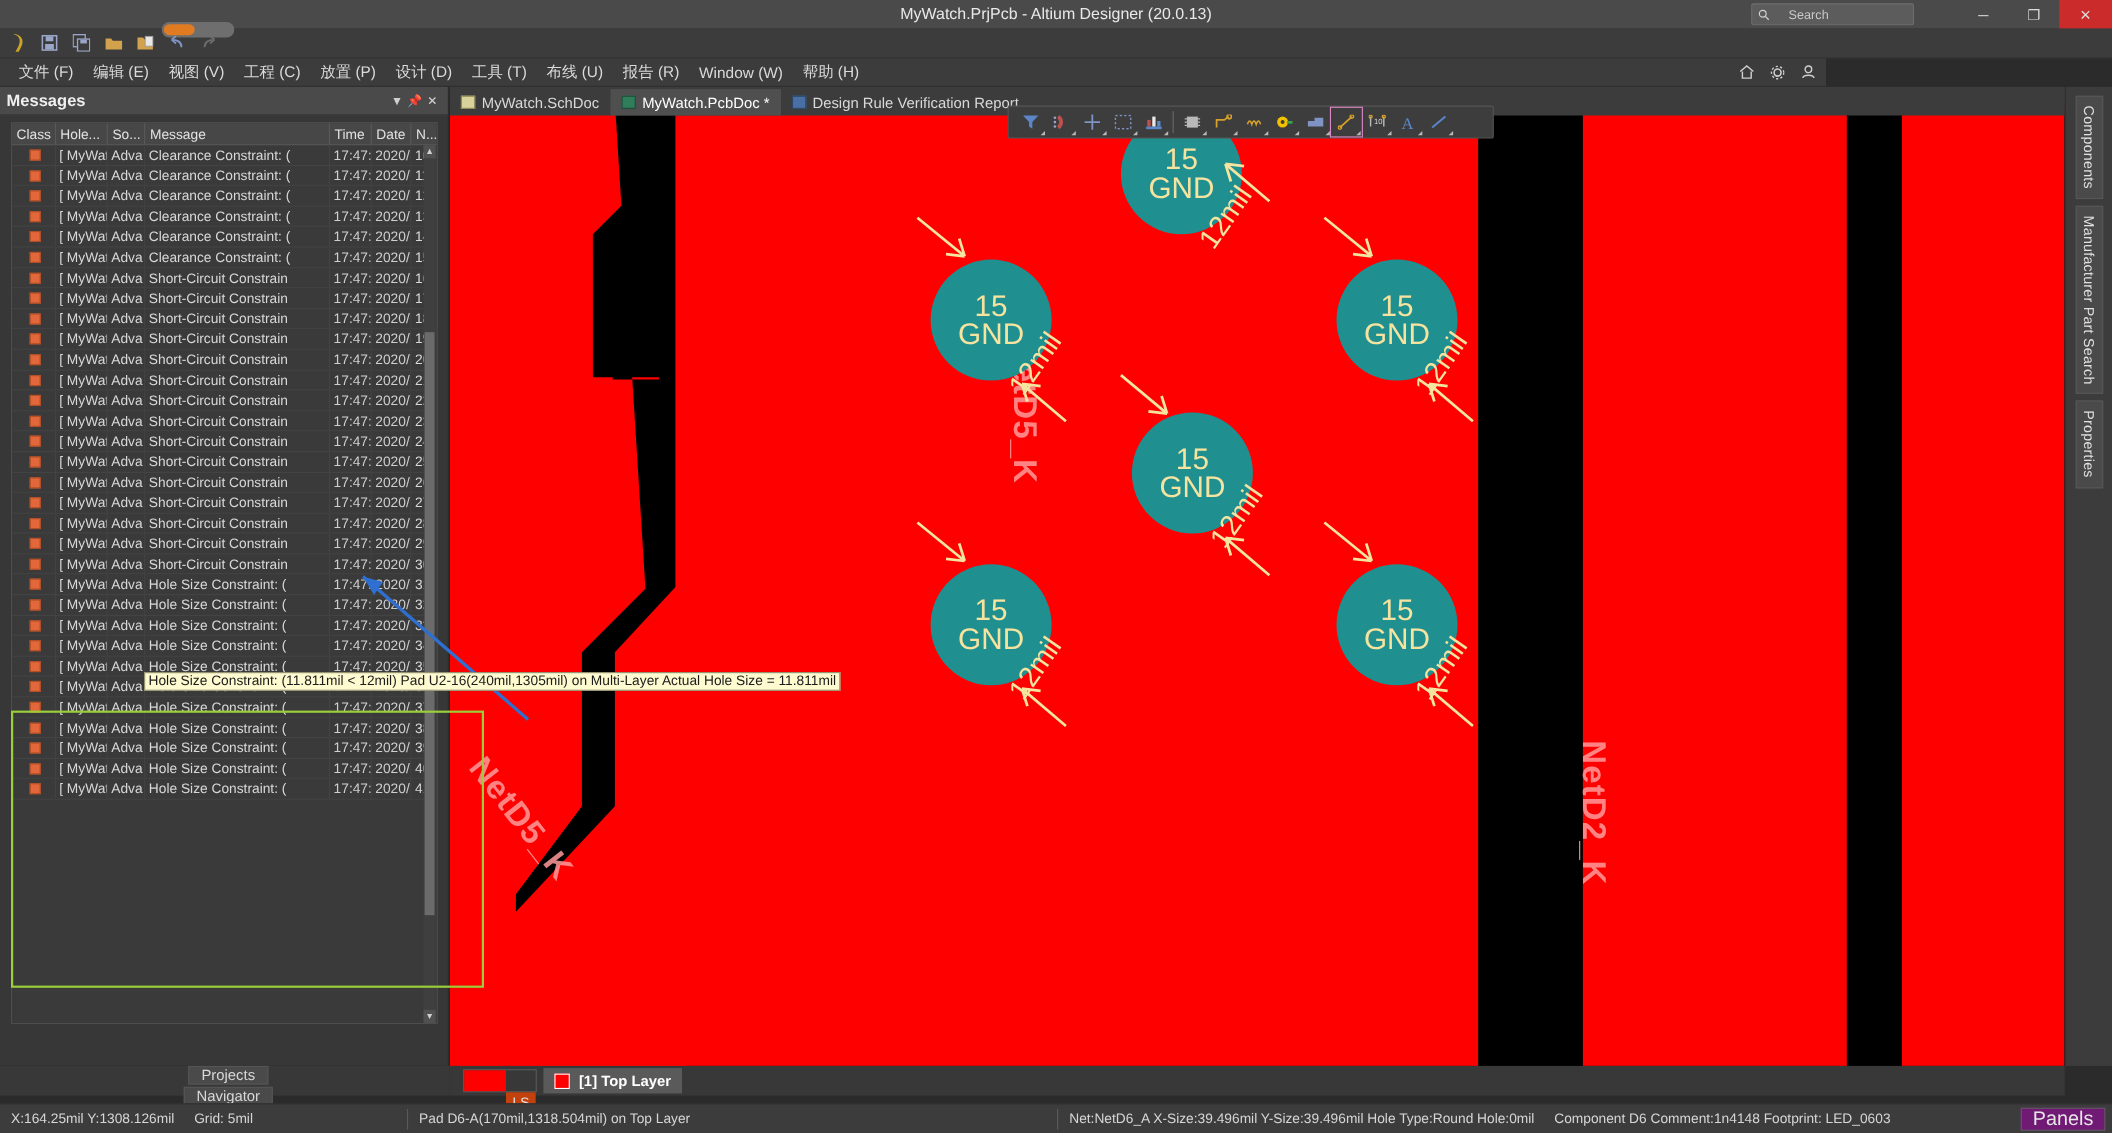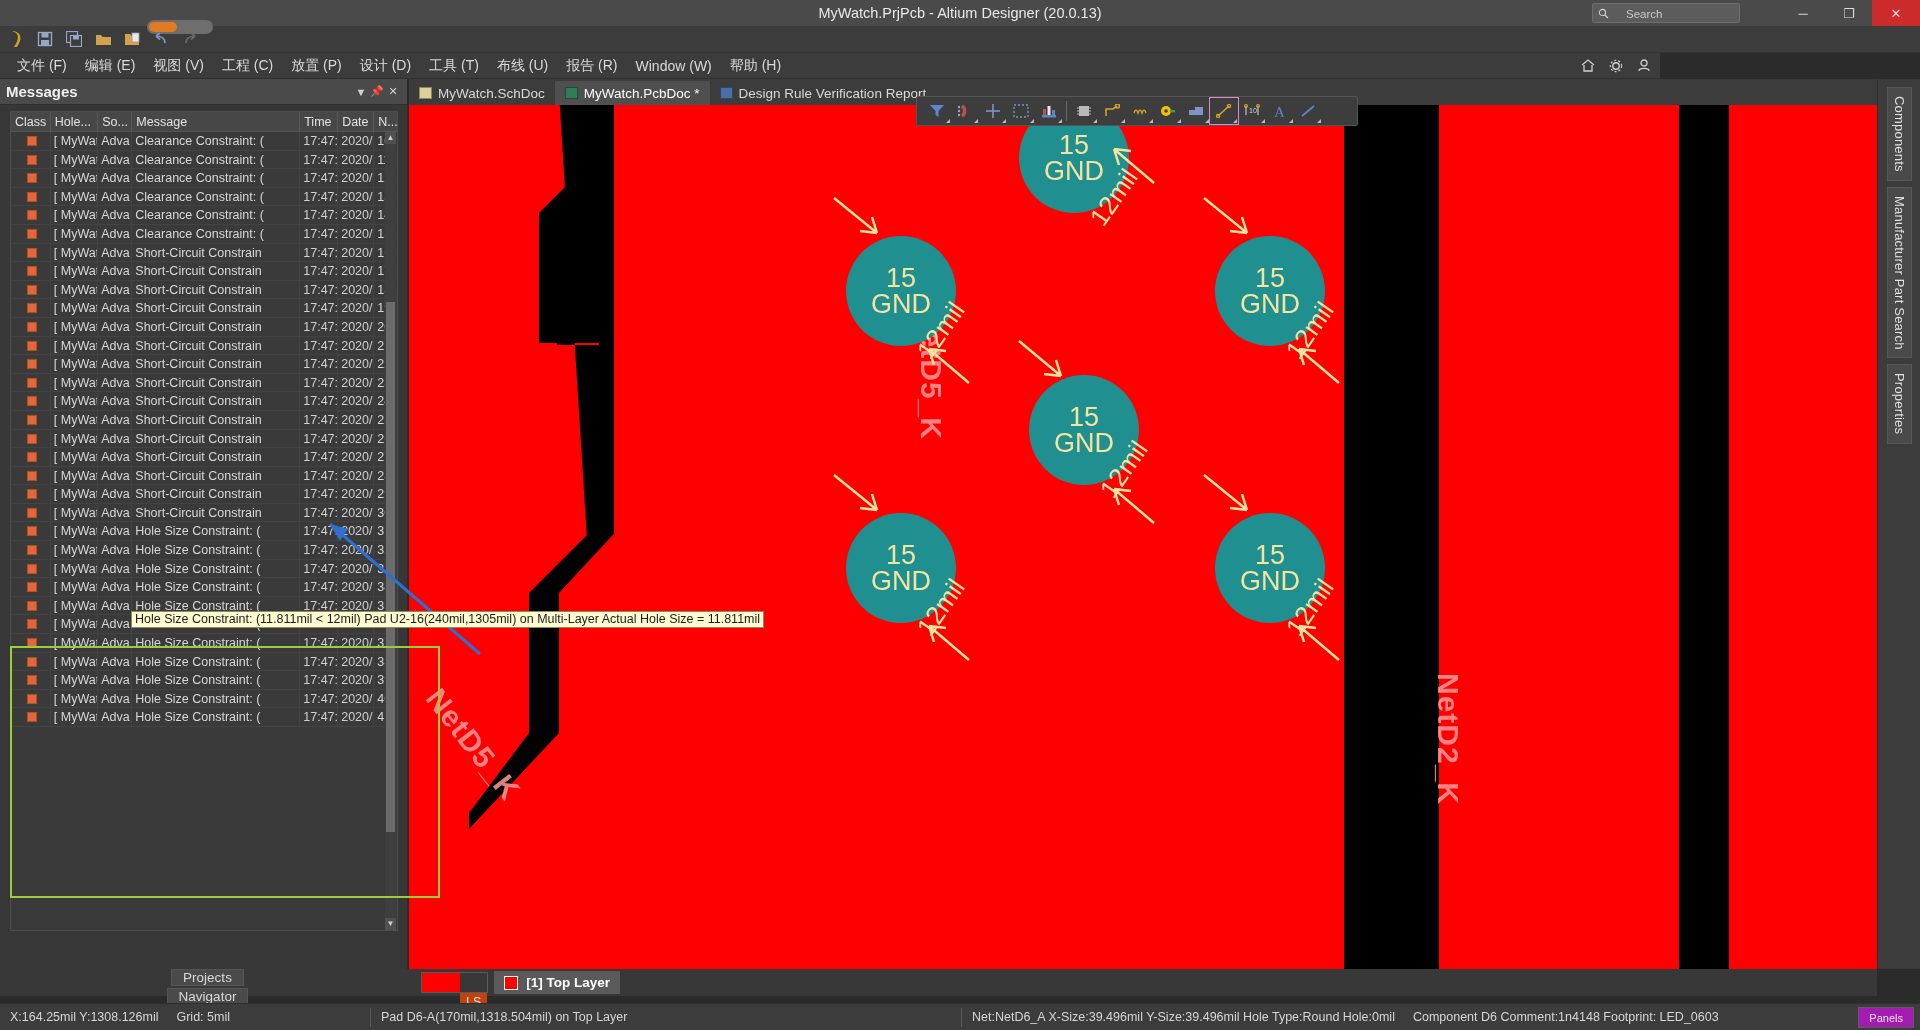--- a/index.html
+++ b/index.html
@@ -207,22 +207,22 @@
   
   .statusbar {
     position: absolute; left: 0; bottom: 0; width: 1920px; height: 27px;
     background: #3c3c3c; display: flex; align-items: center;
     font-size: 12.5px; color: #d6d6d6; border-top: 1px solid #2e2e2e;
   }
   .sb-seg { padding: 0 10px; height: 27px; display: flex; align-items: center; gap: 18px; }
   .sb-div { width: 1px; height: 19px; background: #5a5a5a; }
   .sb-panels {
     position: absolute; right: 6px; top: 3px; height: 21px; padding: 0 10px;
-    background: #a21caf; border: 1px solid #5d5d5d; display: flex; align-items: center;
-    font-size: 11px; color: #e6e6e6;
+    background: #701a75; border: 1px solid #5d5d5d; display: flex; align-items: center;
+    font-size: 18px; color: #e6e6e6;
   }
 </style>
 </head>
 <body>
 
 <div id="app">
 
   <div class="titlebar">
     <div class="title-text">MyWatch.PrjPcb - Altium Designer (20.0.13)</div>
     <div class="tb-search">

